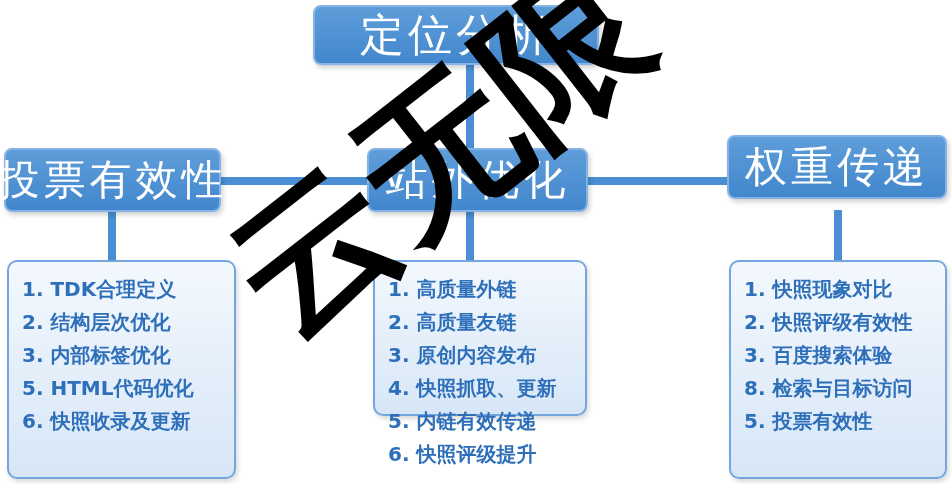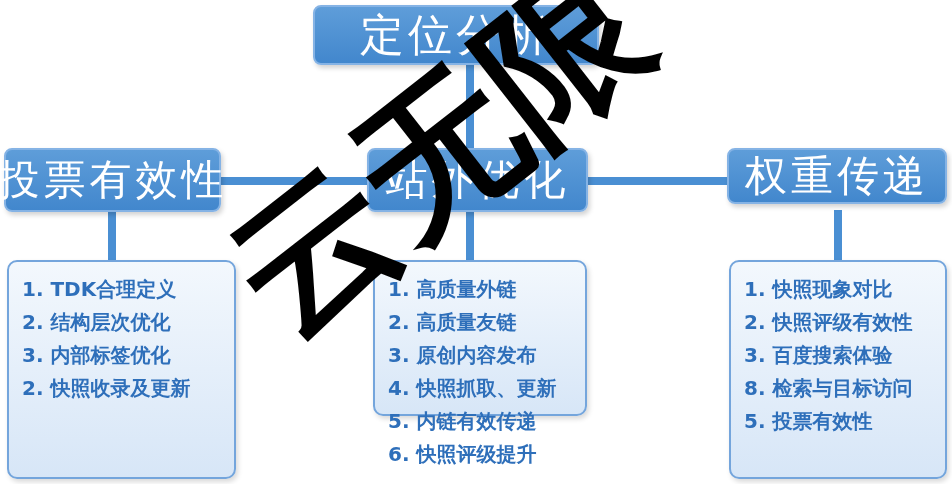--- a/index.html
+++ b/index.html
@@ -71,27 +71,28 @@
   <div class="connector" style="left:108px; top:210px; width:8px; height:54px;"></div>
   <div class="connector" style="left:466px; top:210px; width:8px; height:54px;"></div>
   <div class="connector" style="left:834px; top:210px; width:8px; height:54px;"></div>
 
   <div class="node root" style="left:313px; top:5px; width:286px; height:60px;">定位分析</div>
 
   <div class="node" style="left:4px; top:148px; width:217px; height:64px;">投票有效性</div>
 
   <div class="node" style="left:367px; top:148px; width:221px; height:64px;text-align:center;">站外优化</div>
 
-  <div class="node" style="left:727px; top:148px; width:220px; height:56px;">权重传递</div>
+  <div class="node" style="left:727px; top:135px; width:220px; height:64px;">权重传递</div>
 
   <div class="list-box" style="left:7px; top:260px; width:229px; height:219px;">
     <div class="list-item">1. TDK合理定义</div>
     <div class="list-item">2. 结构层次优化</div>
     <div class="list-item">3. 内部标签优化</div>
-    <div class="list-item">2. 快照收录及更新</div>
+    <div class="list-item">5. HTML代码优化</div>
+    <div class="list-item">6. 快照收录及更新</div>
   </div>
 
   <div class="list-box" style="left:373px; top:260px; width:214px; height:156px;">
     <div class="list-item">1. 高质量外链</div>
     <div class="list-item">2. 高质量友链</div>
     <div class="list-item">3. 原创内容发布</div>
     <div class="list-item">4. 快照抓取、更新</div>
     <div class="list-item">5. 内链有效传递</div>
     <div class="list-item">6. 快照评级提升</div>
   </div>

